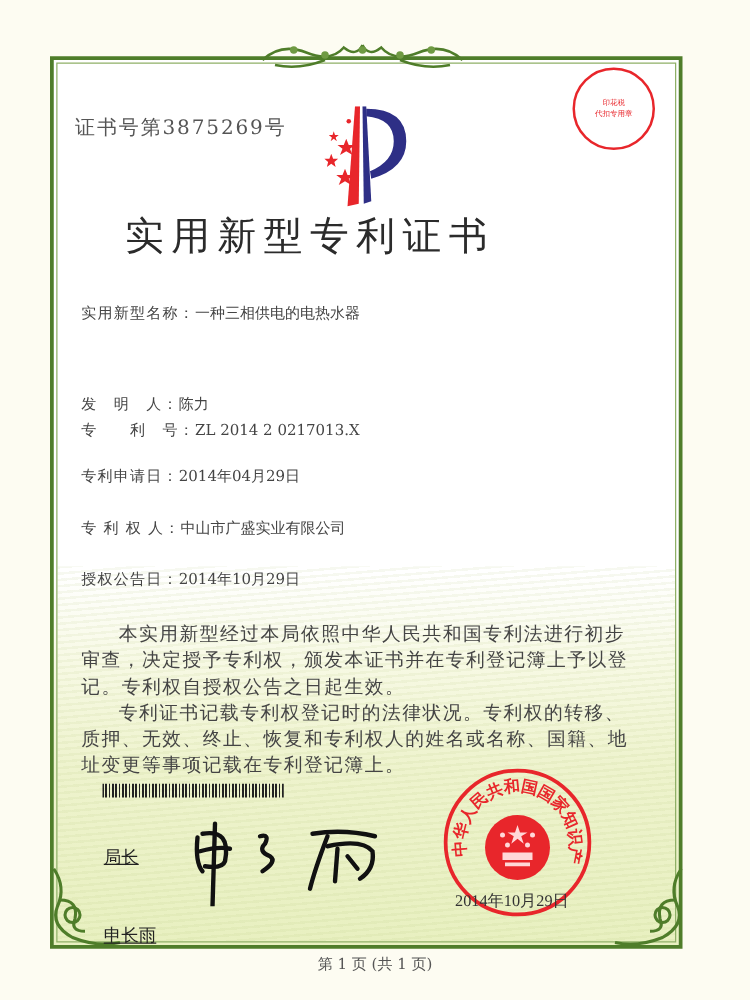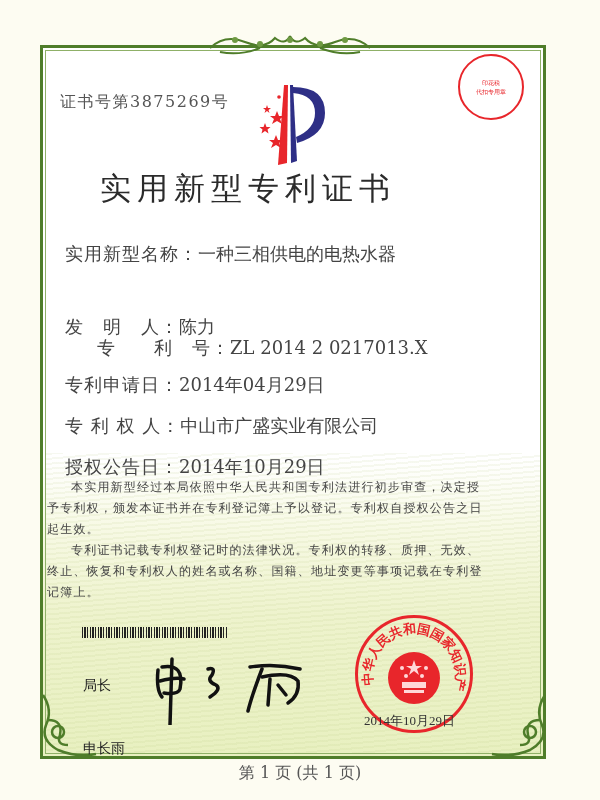--- a/index.html
+++ b/index.html
@@ -36,48 +36,49 @@
     border: 2px solid #e8262b; border-radius: 50%; box-sizing: border-box;
     color: #e8262b; text-align: center; font-size: 6px; line-height: 9px;
   }
   .stamp-top .inner { position: absolute; left: 0; right: 0; top: 22px; }
   .title {
     position: absolute; left: 0; width: 496px; top: 168px; text-align: center;
     font-size: 31px; letter-spacing: 6px; color: #2b2b2b;
     font-family: "DejaVu Sans", "Liberation Sans", sans-serif;
   }
   .field {
-    position: absolute; left: 65px; font-size: 18px; color: #444;
+    position: absolute; left: 65px; font-size: 12px; color: #444;
   }
   .field .label { letter-spacing: 1px; }
   .para {
-    position: absolute; left: 47px; width: 440px; font-size: 12px; color: #444;
-    line-height: 21px; letter-spacing: 1.2px;
+    position: absolute; left: 65px; width: 440px; font-size: 15px; color: #444;
+    line-height: 21px; letter-spacing: 1.2px; margin-top: 20px;
   }
   .para p { margin: 0; text-indent: 2em; }
   .barcode {
     position: absolute; left: 82px; top: 627px; width: 145px; height: 11px;
     background: repeating-linear-gradient(90deg, #222 0 1px, transparent 1px 2px, #222 2px 4px, transparent 4px 5px, #222 5px 6px, transparent 6px 8px);
   }
   .director-title, .director-name {
     position: absolute; left: 83px; font-size: 14px; color: #222;
     font-family: "DejaVu Sans", "Liberation Sans", sans-serif;
+    text-decoration: underline;
   }
   .signature { position: absolute; left: 150px; top: 655px; width: 170px; height: 70px; }
   .stamp-main {
     position: absolute; left: 355px; top: 615px; width: 118px; height: 118px;
     border: 3px solid #e8262b; border-radius: 50%; box-sizing: border-box;
   }
   .stamp-date {
     position: absolute; left: 364px; top: 712px; font-size: 13px; color: #333;
     font-family: "Liberation Serif", serif;
   }
   .page-num {
     position: absolute; left: 0; width: 600px; top: 763px; text-align: center;
-    font-size: 16px; color: #555;
+    font-size: 12px; color: #555;
   }
 </style>
 </head>
 <body>
 
 <div class="sheet">
   <div class="wave"></div>
 </div>
 
 <svg class="ornament-top" viewBox="0 0 170 28">
@@ -136,21 +137,21 @@
 </div>
 
 <div class="title">实用新型专利证书</div>
 
 <div class="field" style="top:242px;">
   <span class="label">实用新型名称：</span><span>一种三相供电的电热水器</span>
 </div>
 <div class="field" style="top:290px;margin-top:25px;">
   <span class="label">发　明　人：</span><span>陈力</span>
 </div>
-<div class="field" style="top:336px;margin-left:32px;">
+<div class="field" style="top:336px;">
   <span class="label">专　　利　号：</span><span>ZL 2014 2 0217013.X</span>
 </div>
 <div class="field" style="top:373px;">
   <span class="label">专利申请日：</span><span>2014年04月29日</span>
 </div>
 <div class="field" style="top:414px;">
   <span class="label">专 利 权 人：</span><span>中山市广盛实业有限公司</span>
 </div>
 <div class="field" style="top:455px;">
   <span class="label">授权公告日：</span><span>2014年10月29日</span>

